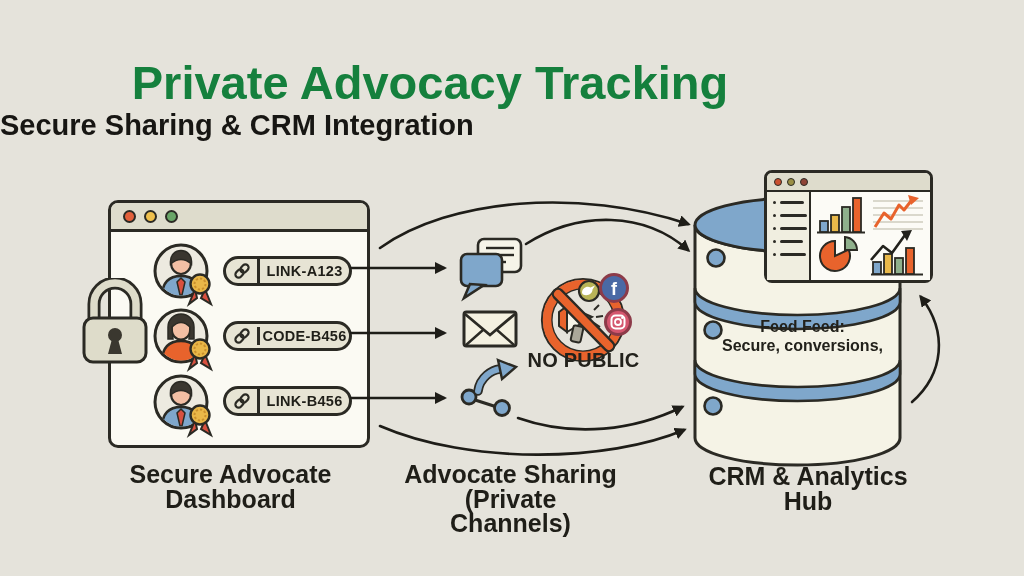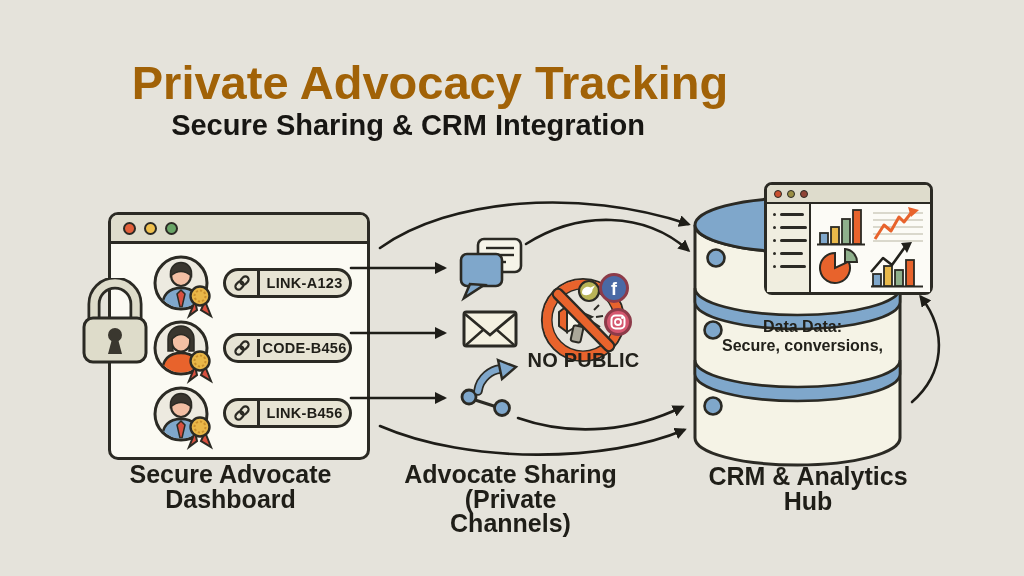--- a/index.html
+++ b/index.html
@@ -4,31 +4,30 @@
 <style>
   html,body{margin:0;padding:0;}
   body{width:1024px;height:576px;overflow:hidden;background:#b9b7ae;}
   .canvas{
     position:relative;width:1024px;height:576px;background:#E5E3DB;
     font-family:"Liberation Sans", sans-serif;color:#1F1E18;
   }
   
   .title{
     position:absolute;left:0;top:57px;width:860px;text-align:center;
-    font-size:47px;line-height:52px;font-weight:800;color:#a16207;letter-spacing:0px;
+    font-size:47px;line-height:52px;font-weight:800;color:#15803d;letter-spacing:0px;
   }
   .subtitle{
-    position:absolute;left:0;top:108px;width:816px;text-align:center;
+    position:absolute;left:0;top:108px;width:816px;text-align:left;
     font-size:29px;line-height:34px;font-weight:800;color:#171613;
   }
   
   .window{
     position:absolute;background:#FBFAF3;border:3px solid #2B2A24;border-radius:10px;
     box-sizing:border-box;
-    margin-top:12px;
   }
   .dash{left:108px;top:200px;width:262px;height:248px;}
   .titlebar{
     height:26px;background:#DEDCCC;border-bottom:3px solid #2B2A24;
     border-radius:7px 7px 0 0;display:flex;align-items:center;padding-left:12px;gap:8px;
   }
   .dot{width:13px;height:13px;border-radius:50%;border:2.5px solid #2B2A24;box-sizing:border-box;}
   .dot.r{background:#E2603B;} .dot.y{background:#EFC04D;} .dot.g{background:#69A567;}
   .avatarbox{position:absolute;width:70px;height:74px;}
   .pill{
@@ -250,21 +249,21 @@
     <path d="M5 32 V245 A102.5 27 0 0 0 210 245 V32 A102.5 27 0 0 1 5 32 Z" fill="#F5F3E6" stroke="#2B2A24" stroke-width="3"></path>
     <ellipse cx="107.5" cy="32" rx="102.5" ry="27" fill="#7FA7CB" stroke="#2B2A24" stroke-width="3"></ellipse>
     <path d="M5 95 A102.5 27 0 0 0 210 95 L210 109 A102.5 27 0 0 1 5 109 Z" fill="#7FA7CB" stroke="#2B2A24" stroke-width="2.6"></path>
     <path d="M5 167 A102.5 27 0 0 0 210 167 L210 181 A102.5 27 0 0 1 5 181 Z" fill="#7FA7CB" stroke="#2B2A24" stroke-width="2.6"></path>
     <circle cx="26" cy="65" r="8.5" fill="#7FA7CB" stroke="#2B2A24" stroke-width="2.6"></circle>
     <circle cx="23" cy="137" r="8.5" fill="#7FA7CB" stroke="#2B2A24" stroke-width="2.6"></circle>
     <circle cx="23" cy="213" r="8.5" fill="#7FA7CB" stroke="#2B2A24" stroke-width="2.6"></circle>
   </svg>
 
   <div class="feed-text">
-    <div>Data Data:</div>
+    <div>Feed Feed:</div>
     <div>Secure, conversions,</div>
   </div>
 
   <div class="window mini">
     <div class="titlebar">
       <span class="dot m1"></span>
       <span class="dot m2"></span>
       <span class="dot m3"></span>
     </div>
     <div class="body">

